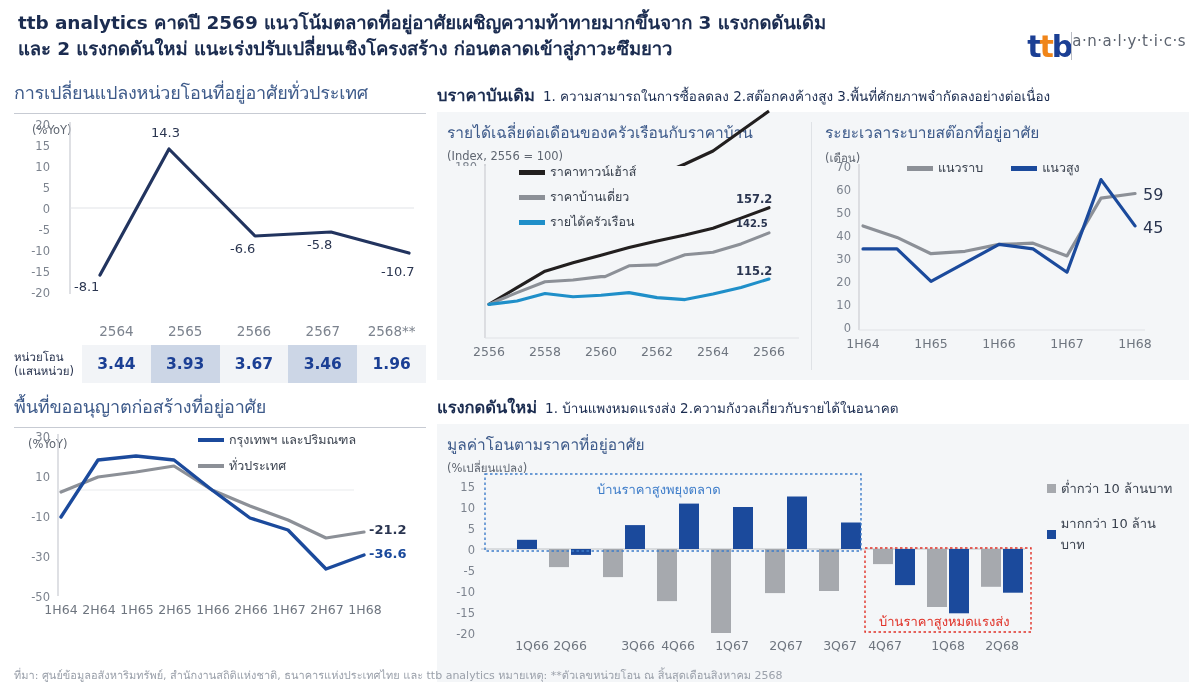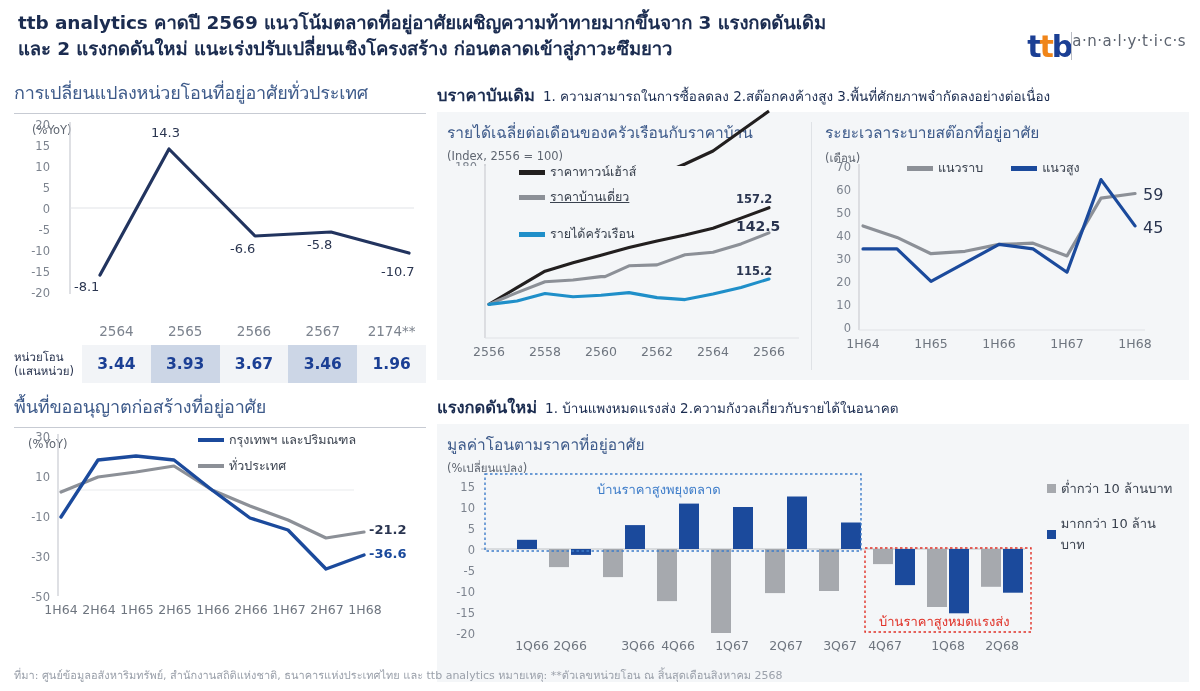--- a/index.html
+++ b/index.html
@@ -128,21 +128,21 @@
     <div class="dlabel" style="left:367px; top:142px;">-10.7</div>
   </div>
 
   <div class="tbl">
     <div class="tbl-head">
       <div class="lbl"></div>
       <div class="c">2564</div>
       <div class="c">2565</div>
       <div class="c">2566</div>
       <div class="c">2567</div>
-      <div class="c">2174**</div>
+      <div class="c">2568**</div>
     </div>
     <div class="tbl-row">
       <div class="lbl">
         <span>หน่วยโอน</span>
         <span>(แสนหน่วย)</span>
       </div>
       <div class="c">3.44</div>
       <div class="c hl">3.93</div>
       <div class="c">3.67</div>
       <div class="c hl">3.46</div>
@@ -234,32 +234,32 @@
           <polyline points="42,138.4 70,126.6 98,115.7 126,114.0 154,110.6 158,110.6 182,99.8 210,98.9 238,88.8 266,86.3 294,77.9 322,66.9" fill="none" stroke="#8c9097" stroke-width="3.1" stroke-linejoin="round" stroke-linecap="round"></polyline>
 
           <polyline points="42,138.4 70,135.0 98,127.5 126,130.8 154,129.2 182,126.6 210,131.6 238,133.6 266,128.1 294,121.4 322,113.0" fill="none" stroke="#1f8fc9" stroke-width="3.1" stroke-linejoin="round" stroke-linecap="round"></polyline>
         </svg>
 
         <div style="position:absolute; left:72px; top:-4px;">
           <div class="legend-line" style="margin-bottom:5px;">
             <span class="lseg" style="background:#221f1f;height:5px;"></span>
             <span>ราคาทาวน์เฮ้าส์</span>
           </div>
-          <div class="legend-line" style="margin-bottom:17px;text-decoration:underline;">
+          <div class="legend-line" style="margin-bottom:5px;">
             <span class="lseg" style="background:#8c9097;height:5px;"></span>
             <span>ราคาบ้านเดี่ยว</span>
           </div>
           <div class="legend-line">
             <span class="lseg" style="background:#1f8fc9;height:5px;"></span>
             <span>รายได้ครัวเรือน</span>
           </div>
         </div>
 
         <div class="dlabel" style="left:289px; top:26px; font-size:11.5px; font-weight:bold;">157.2</div>
-        <div class="dlabel" style="left:289px; top:52px; font-size:14px; font-weight:bold;">142.5</div>
+        <div class="dlabel" style="left:289px; top:52px; font-size:10px; font-weight:bold;">142.5</div>
         <div class="dlabel" style="left:289px; top:98px; font-size:11.5px; font-weight:bold;">115.2</div>
 
         <div class="xtick" style="left:18px;  top:178px; width:48px;">2556</div>
         <div class="xtick" style="left:74px;  top:178px; width:48px;">2558</div>
         <div class="xtick" style="left:130px; top:178px; width:48px;">2560</div>
         <div class="xtick" style="left:186px; top:178px; width:48px;">2562</div>
         <div class="xtick" style="left:242px; top:178px; width:48px;">2564</div>
         <div class="xtick" style="left:298px; top:178px; width:48px;">2566</div>
       </div>
     </div>

